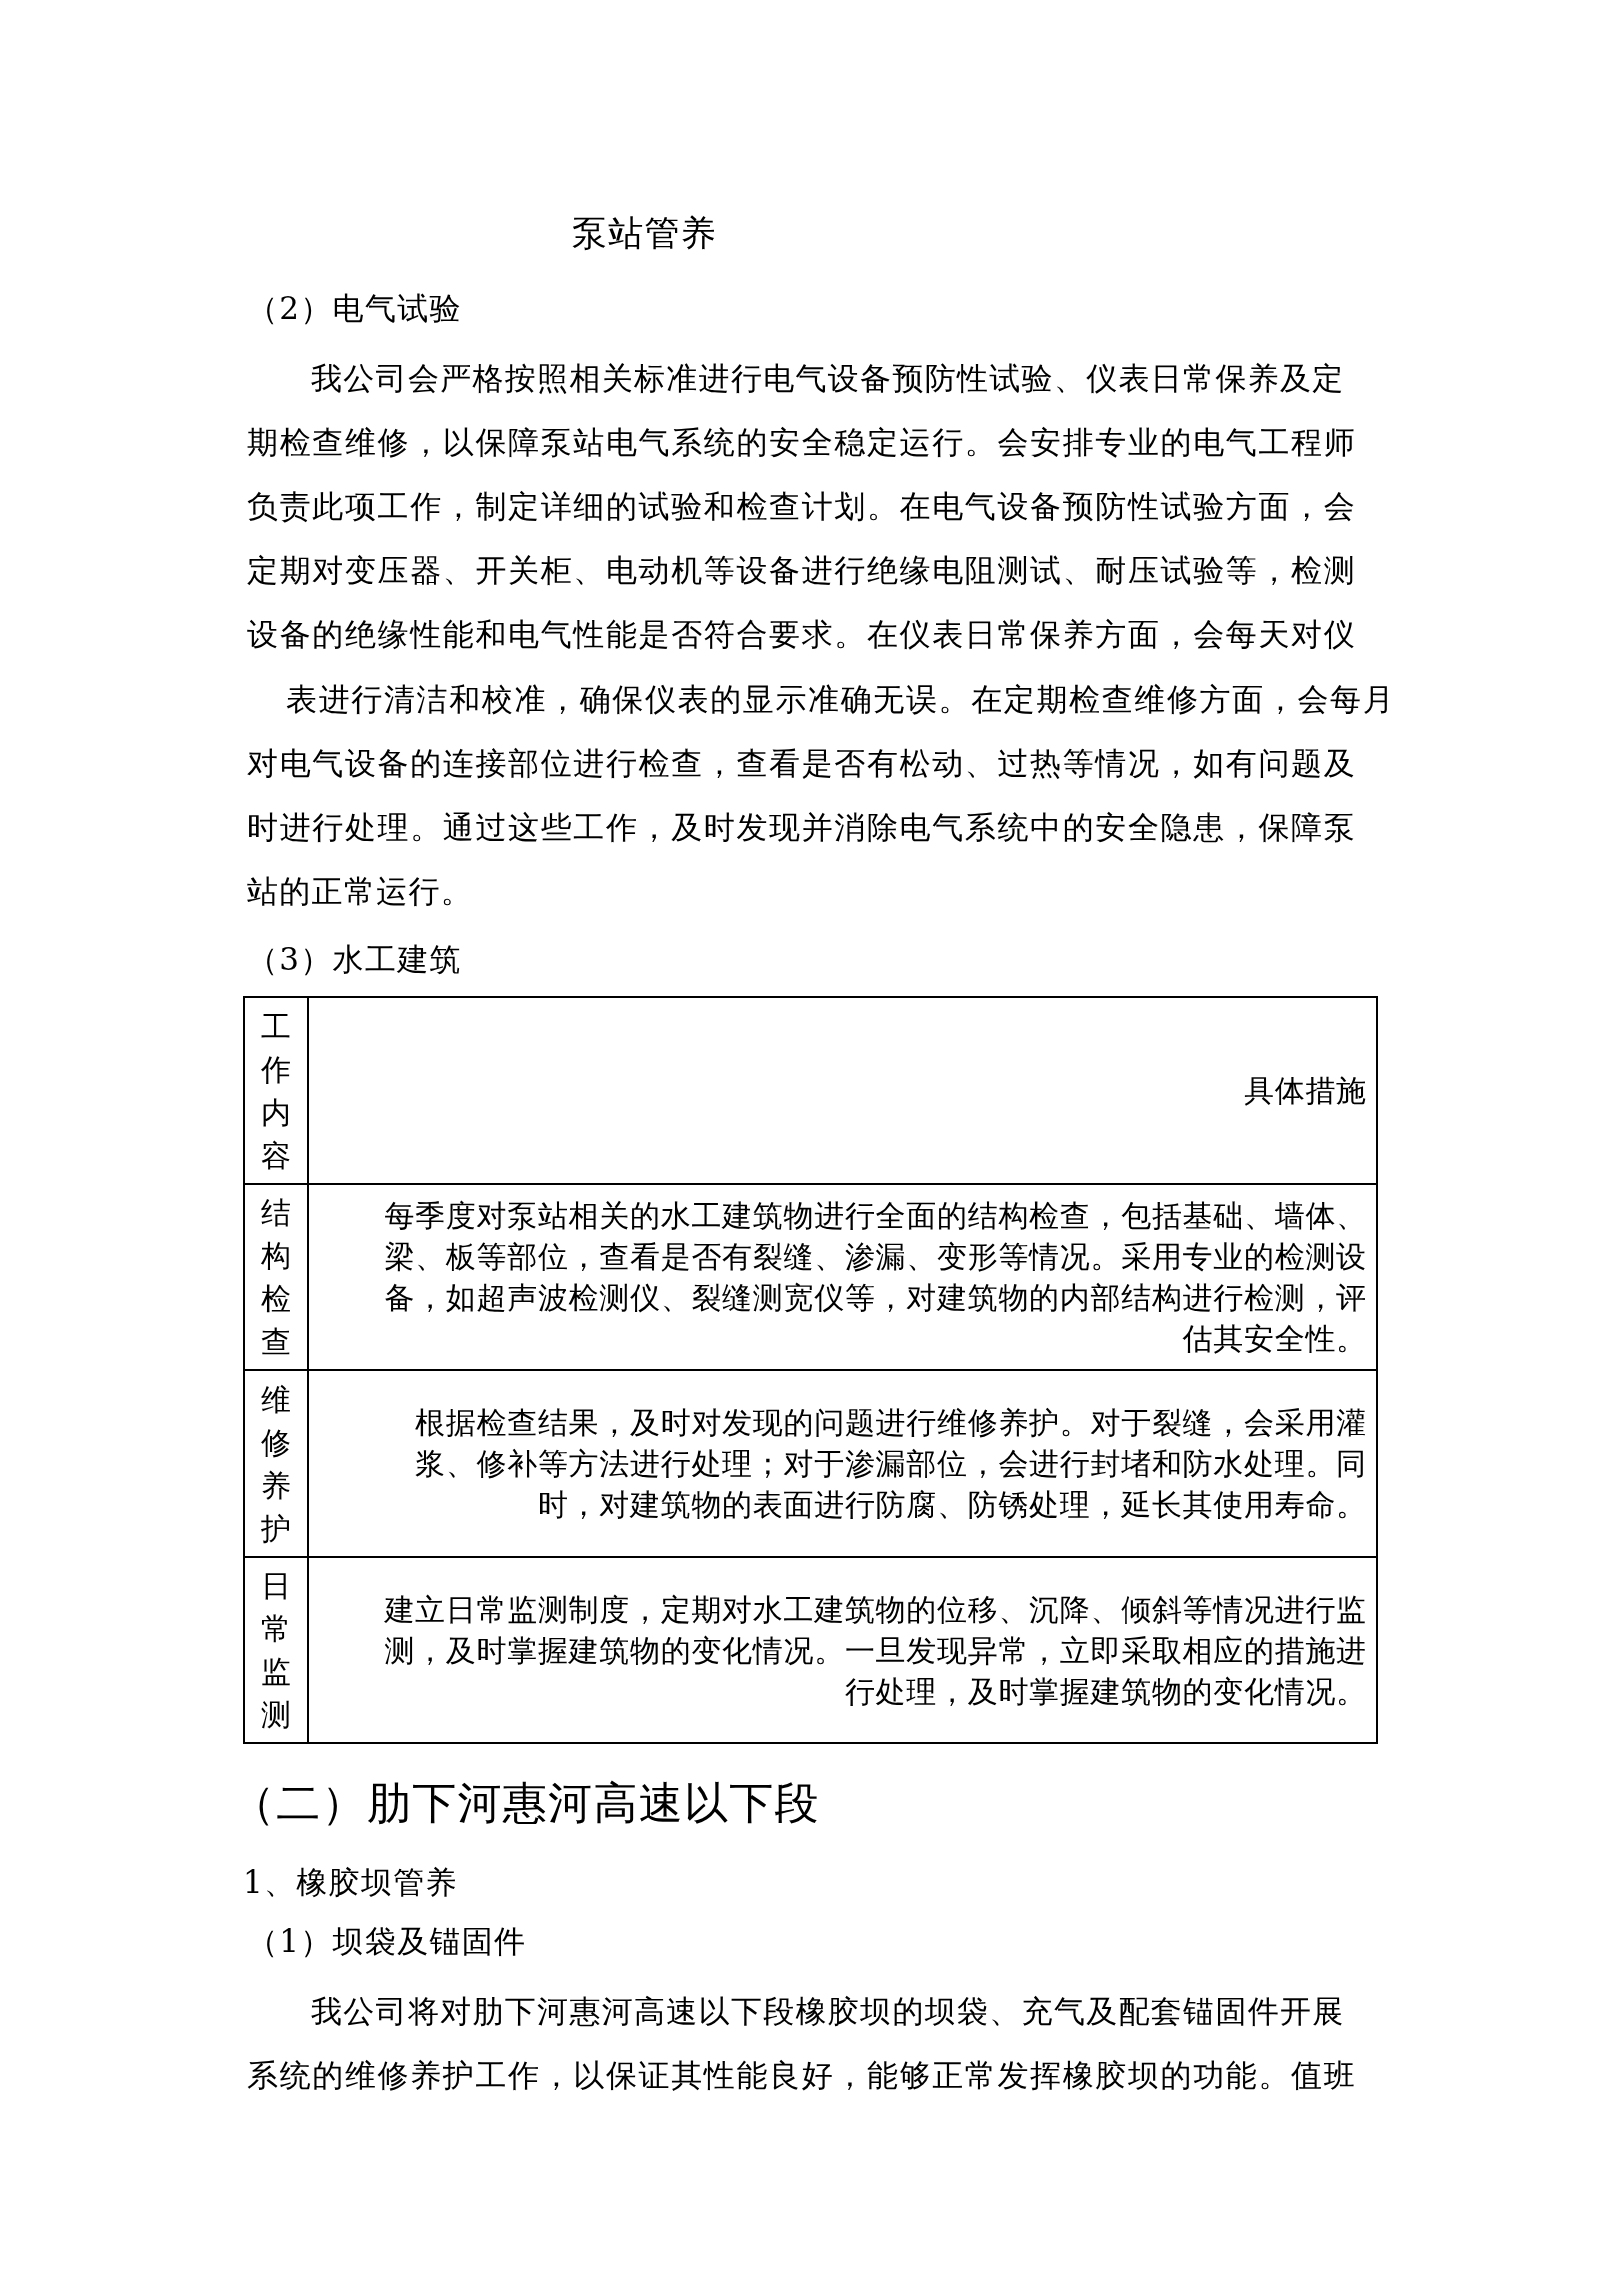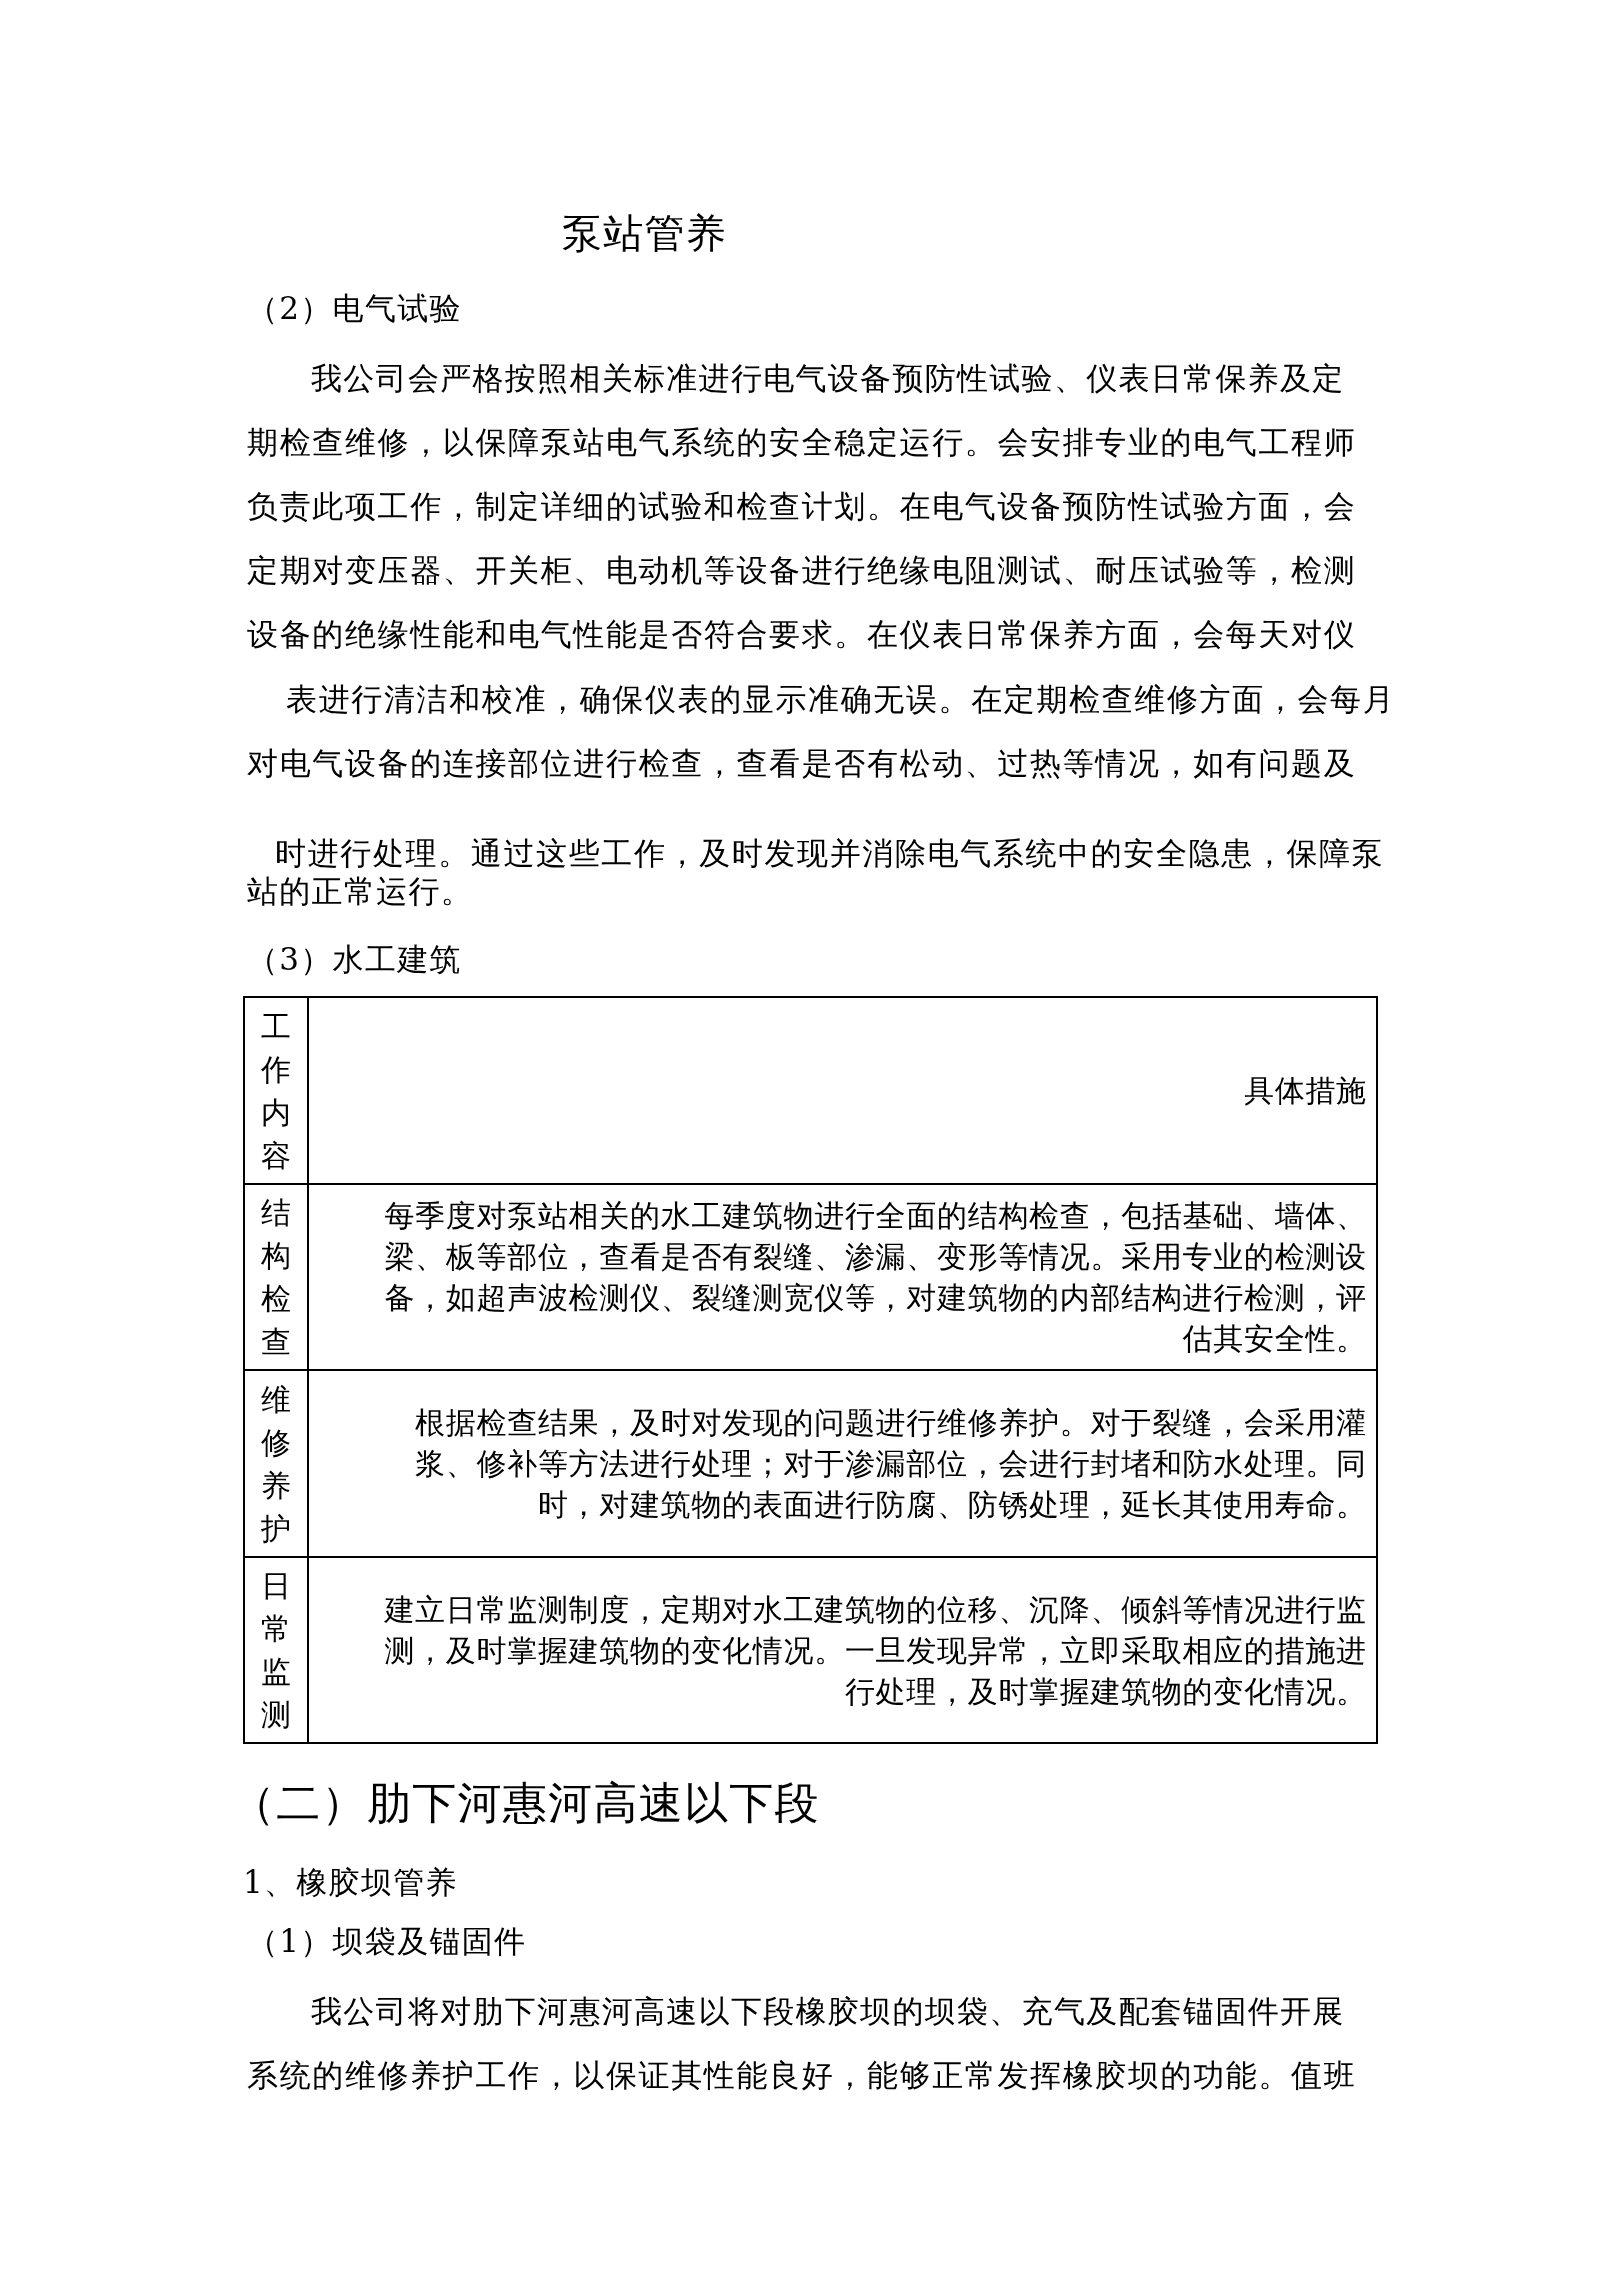--- a/index.html
+++ b/index.html
@@ -28,21 +28,21 @@
       text-align: justify;
       text-align-last: justify;
       width: 1109px;
     }
     .title {
       position: absolute;
       top: 215px;
       left: 0;
       width: 1289px;
       text-align: center;
-      font-size: 40px;
+      font-size: 35px;
       line-height: 37px;
       letter-spacing: 1.3px;
     }
     .heading2 {
       position: absolute;
       left: 231px;
       top: 1781px;
       font-size: 44px;
       line-height: 43px;
       white-space: nowrap;
@@ -94,21 +94,21 @@
 <div class="line" style="top:290px;">（2）电气试验</div>
 
 <div>
   <div class="line" style="top:360px; left:311px; width:1045px;">我公司会严格按照相关标准进行电气设备预防性试验、仪表日常保养及定</div>
   <div class="line justify" style="top:424px;">期检查维修，以保障泵站电气系统的安全稳定运行。会安排专业的电气工程师</div>
   <div class="line justify" style="top:488px;">负责此项工作，制定详细的试验和检查计划。在电气设备预防性试验方面，会</div>
   <div class="line justify" style="top:552px;">定期对变压器、开关柜、电动机等设备进行绝缘电阻测试、耐压试验等，检测</div>
   <div class="line justify" style="top:616px;">设备的绝缘性能和电气性能是否符合要求。在仪表日常保养方面，会每天对仪</div>
   <div class="line justify" style="top:681px;margin-left:39px;">表进行清洁和校准，确保仪表的显示准确无误。在定期检查维修方面，会每月</div>
   <div class="line justify" style="top:745px;">对电气设备的连接部位进行检查，查看是否有松动、过热等情况，如有问题及</div>
-  <div class="line justify" style="top:835px;margin-left:28px;">时进行处理。通过这些工作，及时发现并消除电气系统中的安全隐患，保障泵</div>
+  <div class="line justify" style="top:809px;">时进行处理。通过这些工作，及时发现并消除电气系统中的安全隐患，保障泵</div>
   <div class="line" style="top:873px;">站的正常运行。</div>
 </div>
 
 <div class="line" style="top:941px;">（3）水工建筑</div>
 
 <table class="tbl">
   <tbody>
       <tr class="r0">
     <td class="label">
       <span>工</span>

